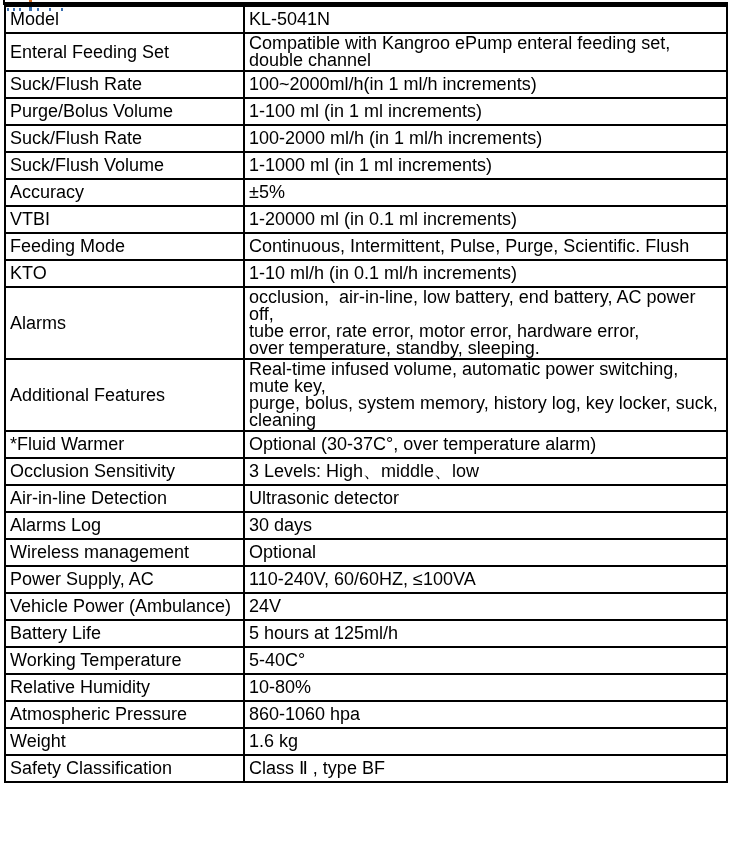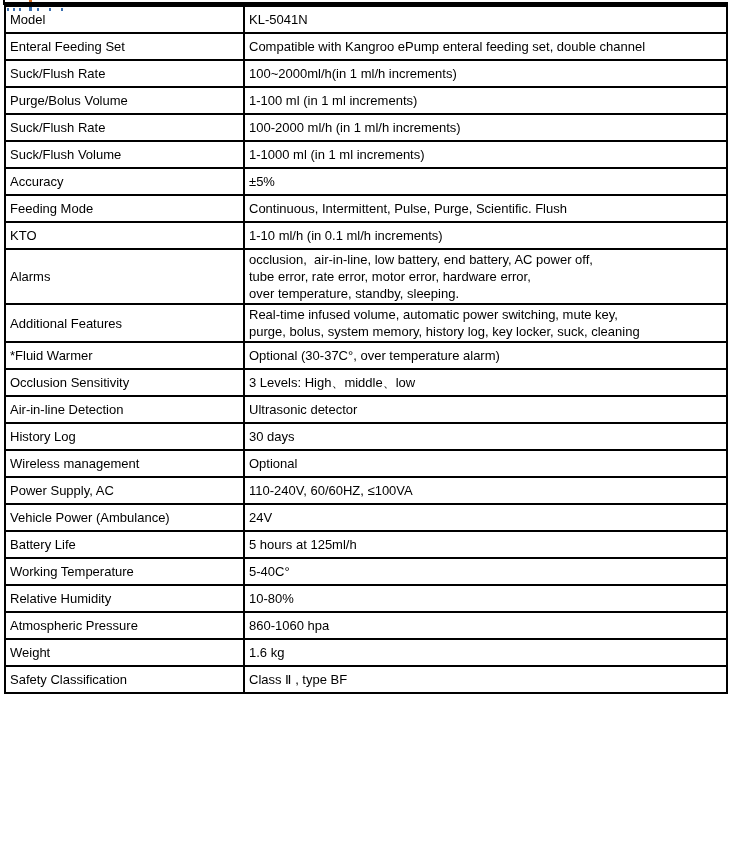--- a/index.html
+++ b/index.html
@@ -20,21 +20,21 @@
     left: 4px;
     top: 2px;
     width: 724px;
     border-collapse: collapse;
     table-layout: fixed;
     border: 2px solid var(--border-color, #000);
     border-top-width: 5px;
   }
   table.spec-table td {
     border: 2px solid var(--border-color, #000);
-    font-size: 13px;
+    font-size: 18px;
     line-height: 17px;
     color: var(--text-color, #000);
     height: 23px;
     padding: 1px 5px 1px 4px;
     vertical-align: middle;
     overflow: hidden;
   }
   td.col-label { width: 228px; }
   td.col-value { white-space: pre-wrap; margin-left: 42px; }
 
@@ -86,20 +86,24 @@
       </tr>
       <tr>
         <td class="col-label">Suck/Flush Volume</td>
         <td class="col-value">1-1000 ml (in 1 ml increments)</td>
       </tr>
       <tr>
         <td class="col-label">Accuracy</td>
         <td class="col-value">±5%</td>
       </tr>
       <tr>
+        <td class="col-label">VTBI</td>
+        <td class="col-value">1-20000 ml (in 0.1 ml increments)</td>
+      </tr>
+      <tr>
         <td class="col-label">Feeding Mode</td>
         <td class="col-value">Continuous, Intermittent, Pulse, Purge, Scientific. Flush</td>
       </tr>
       <tr>
         <td class="col-label">KTO</td>
         <td class="col-value">1-10 ml/h (in 0.1 ml/h increments)</td>
       </tr>
       <tr>
         <td class="col-label">Alarms</td>
         <td class="col-value">occlusion,  air-in-line, low battery, end battery, AC power off,
@@ -117,21 +121,21 @@
       </tr>
       <tr>
         <td class="col-label">Occlusion Sensitivity</td>
         <td class="col-value">3 Levels: High、middle、low</td>
       </tr>
       <tr>
         <td class="col-label">Air-in-line Detection</td>
         <td class="col-value">Ultrasonic detector</td>
       </tr>
       <tr>
-        <td class="col-label">History Log</td>
+        <td class="col-label">Alarms Log</td>
         <td class="col-value">30 days</td>
       </tr>
       <tr>
         <td class="col-label">Wireless management</td>
         <td class="col-value">Optional</td>
       </tr>
       <tr>
         <td class="col-label">Power Supply, AC</td>
         <td class="col-value">110-240V, 60/60HZ, ≤100VA</td>
       </tr>

